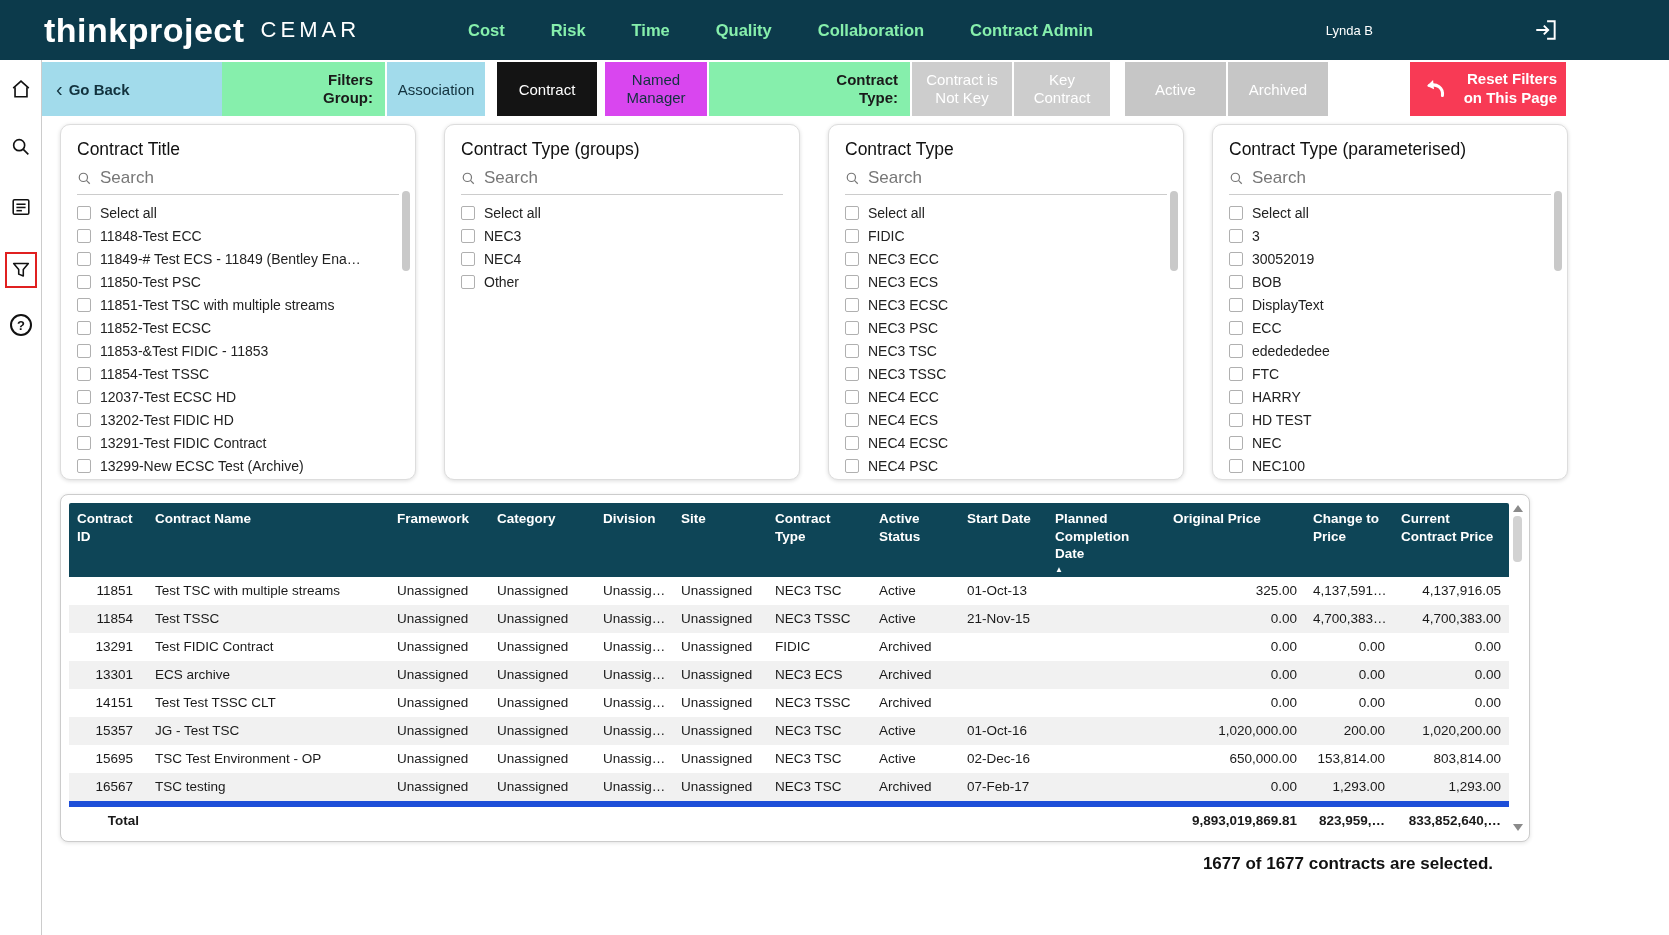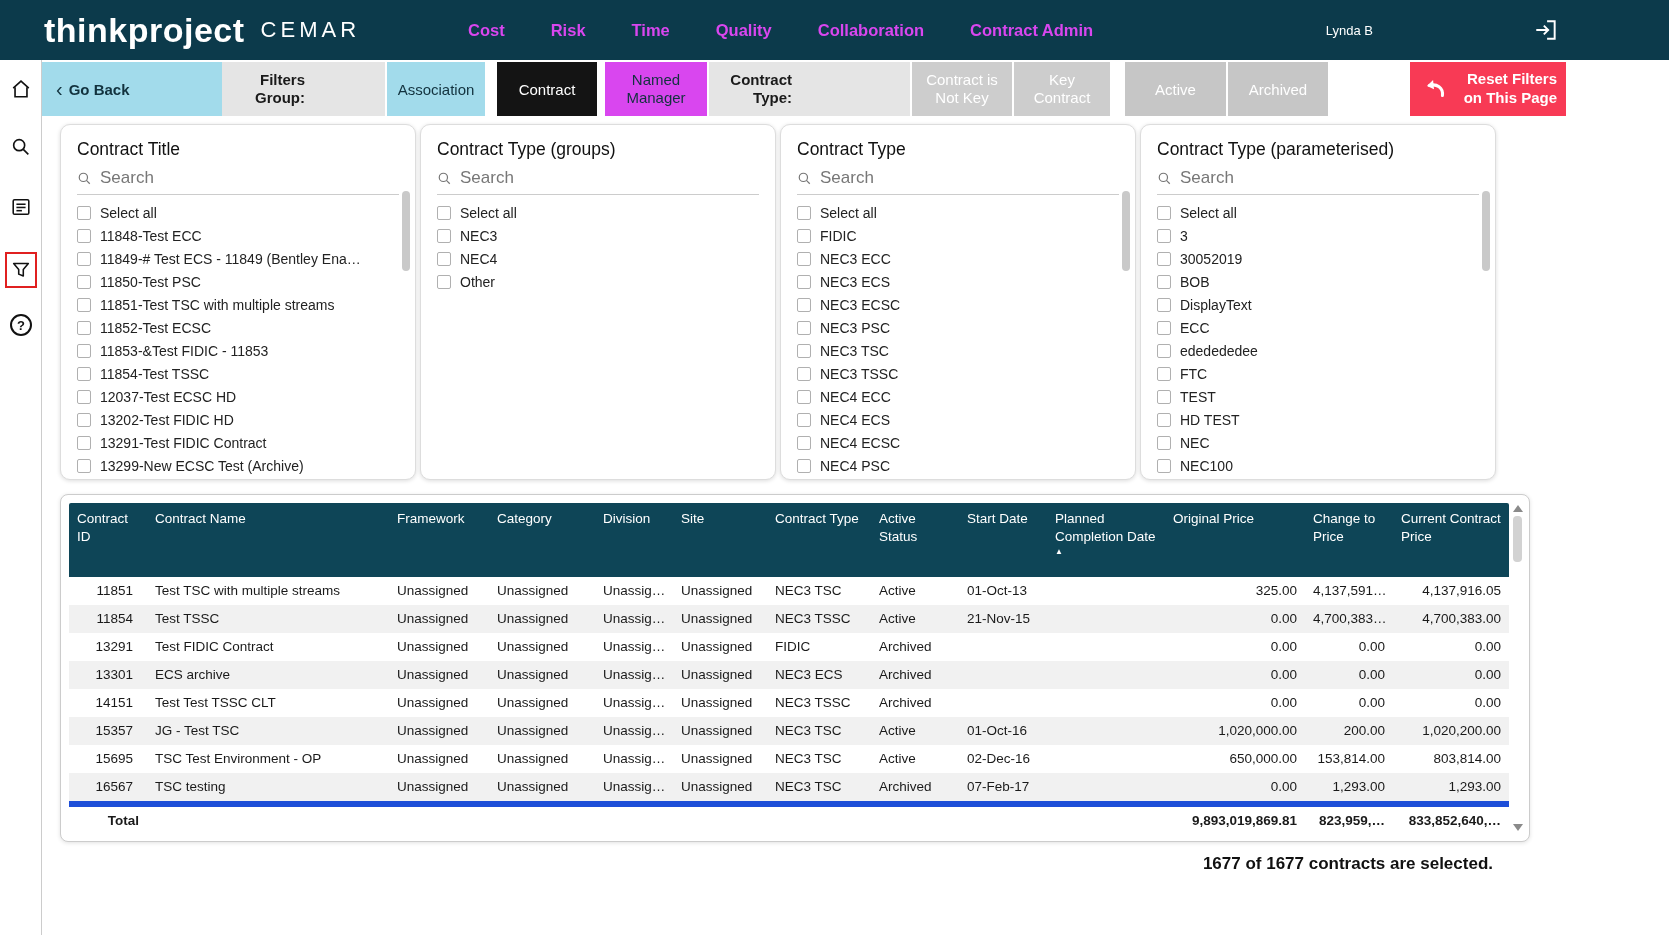--- a/index.html
+++ b/index.html
@@ -11,30 +11,30 @@
 
   
   .app-header{
     position:absolute; top:0; left:0; width:1669px; height:60px;
     background:#0c3a4b; display:flex; align-items:center;
     padding:0 110px 0 44px;
   }
   .brand{ color:#fff; font-size:34px; font-weight:700; letter-spacing:.5px; }
   .product{ color:#fff; font-size:22px; font-weight:400; letter-spacing:4px; margin-left:16px; }
   .top-nav{ display:flex; gap:46px; margin-left:108px; }
-  .nav-item{ color:#d946ef; font-size:16.5px; font-weight:700; cursor:pointer; white-space:nowrap; }
+  .nav-item{ color:#86efac; font-size:16.5px; font-weight:700; cursor:pointer; white-space:nowrap; }
   .user-name{ margin-left:auto; margin-right:160px; color:#fff; font-size:13px; }
   .logout-btn{ width:26px; height:26px; cursor:pointer; }
 
   
   .filter-bar{ position:absolute; top:62px; left:42px; right:0; height:54px; }
   .seg{ position:absolute; top:0; bottom:0; display:flex; align-items:center; font-size:15px; cursor:pointer; }
   .seg-goback{ left:0; width:180px; background:#a2dbeb; padding-left:14px; font-weight:700; color:#12323e; gap:6px; }
   .chevron-left{ font-size:20px; font-weight:400; line-height:1; }
-  .seg-label{ background:#e5e5e5; justify-content:flex-start; padding-right:12px; cursor:default;padding-left:8px; }
+  .seg-label{ background:#86efac; justify-content:flex-end; padding-right:12px; cursor:default;padding-left:8px; }
   .seg-label .lbl-wrap{ font-weight:700; color:#1a1a1a; text-align:right; line-height:1.2; }
   .seg-label1{ left:180px; width:163px; }
   .seg-label1 .lbl-wrap{ width:75px; }
   .seg-label2{ left:667px; width:201px; }
   .seg-label2 .lbl-wrap{ width:75px; }
   .seg-assoc{ left:345px; width:98px; background:#a2dbeb; justify-content:center; color:#12323e; }
   .seg-contract{ left:455px; width:100px; background:#141414; color:#fff; justify-content:center; font-weight:400; }
   .seg-named{ left:563px; width:102px; background:#d946ef; justify-content:center; color:#12323e; }
   .seg-named .two-line{ width:72px; text-align:center; line-height:1.2; }
   .seg-gray-btn{ color:#fff; justify-content:center; text-align:center; }
@@ -57,21 +57,21 @@
   .si-search{ top:76px; }
   .si-list{ top:136px; }
   .si-filter{ top:192px; }
   .filter-highlight{ border:2px solid #e02020; width:32px; height:36px; display:flex; align-items:center; justify-content:center; }
   .si-help{ top:254px; }
   .help-circle{ width:22px; height:22px; border:2px solid #111; border-radius:50%; display:flex; align-items:center; justify-content:center; font-weight:700; font-size:13px; color:#111; }
 
   
   .main{ position:absolute; top:118px; left:42px; right:0; bottom:0; }
 
-  .panels-row{ position:absolute; top:6px; left:18px; display:flex; gap:4px; }
+  .panels-row{ position:absolute; top:6px; left:18px; display:flex; gap:28px; }
   .panel{
     width:356px; height:356px; background:#fff; border:1px solid #ddd; border-radius:10px;
     box-shadow:0 1px 4px rgba(0,0,0,.14); padding:14px 16px 0 16px; position:relative; overflow:hidden;
   }
   .panel-title{ font-size:17.5px; font-weight:400; color:#111; margin-bottom:8px; }
   .panel-search{ display:flex; align-items:center; gap:8px; padding-bottom:6px; border-bottom:1px solid #ccc; margin-bottom:6px; }
   .panel-search-input{ border:none; outline:none; font-size:17px; color:#444; width:280px; font-family:inherit; background:transparent; }
   .panel-search-input::placeholder{ color:#777; opacity:1; }
   .check-row{ height:23px; display:flex; align-items:center; cursor:pointer;text-align:right; }
   .checkbox{ width:14px; height:14px; border:1px solid #b0b0b0; border-radius:2px; background:#fff; margin-right:9px; flex:0 0 auto; }
@@ -83,21 +83,21 @@
   .table-card{
     position:absolute; top:376px; left:18px; width:1470px; height:348px;
     background:#fff; border:1px solid #ccc; border-radius:8px;
     box-shadow:0 1px 4px rgba(0,0,0,.12); padding:8px; overflow:hidden;
   }
   .grid{
     display:grid; width:1440px;
     grid-template-columns:78px 242px 100px 106px 78px 94px 104px 88px 88px 118px 140px 88px 116px;
   }
   .thead{ background:#0e4557; color:#fff; height:74px; border-radius:2px 2px 0 0; }
-  .th{ font-size:13.5px; font-weight:400; line-height:1.3; padding:7px 8px 0 8px; cursor:pointer; }
+  .th{ font-size:13.5px; font-weight:700; line-height:1.3; padding:7px 8px 0 8px; cursor:pointer; }
   .sort-asc{ display:block; font-size:8px; margin-top:2px; }
   .tbody{ height:224px; overflow:hidden; }
   .trow{ height:28px; cursor:pointer; }
   .tbody .trow:nth-of-type(even){ background:#f1f1f1; }
   .td{ font-size:13.5px; line-height:28px; height:28px; padding:0 8px; white-space:nowrap; overflow:hidden; color:#1a1a1a; }
   .num{ text-align:right; }
   .td.id{ padding-right:14px; }
   .total-row{ height:28px; border-top:6px solid #1d4ed8; }
   .total-row .td{ font-weight:700; }
   .v-scrollbar{
@@ -459,21 +459,21 @@
               <span class="check-label">ededededee</span>
             </div>
 
             <div class="check-row">
               <span class="checkbox"></span>
               <span class="check-label">FTC</span>
             </div>
 
             <div class="check-row">
               <span class="checkbox"></span>
-              <span class="check-label">TEST</span>
+              <span class="check-label">HARRY</span>
             </div>
 
             <div class="check-row">
               <span class="checkbox"></span>
               <span class="check-label">HD TEST</span>
             </div>
 
             <div class="check-row">
               <span class="checkbox"></span>
               <span class="check-label">NEC</span>

